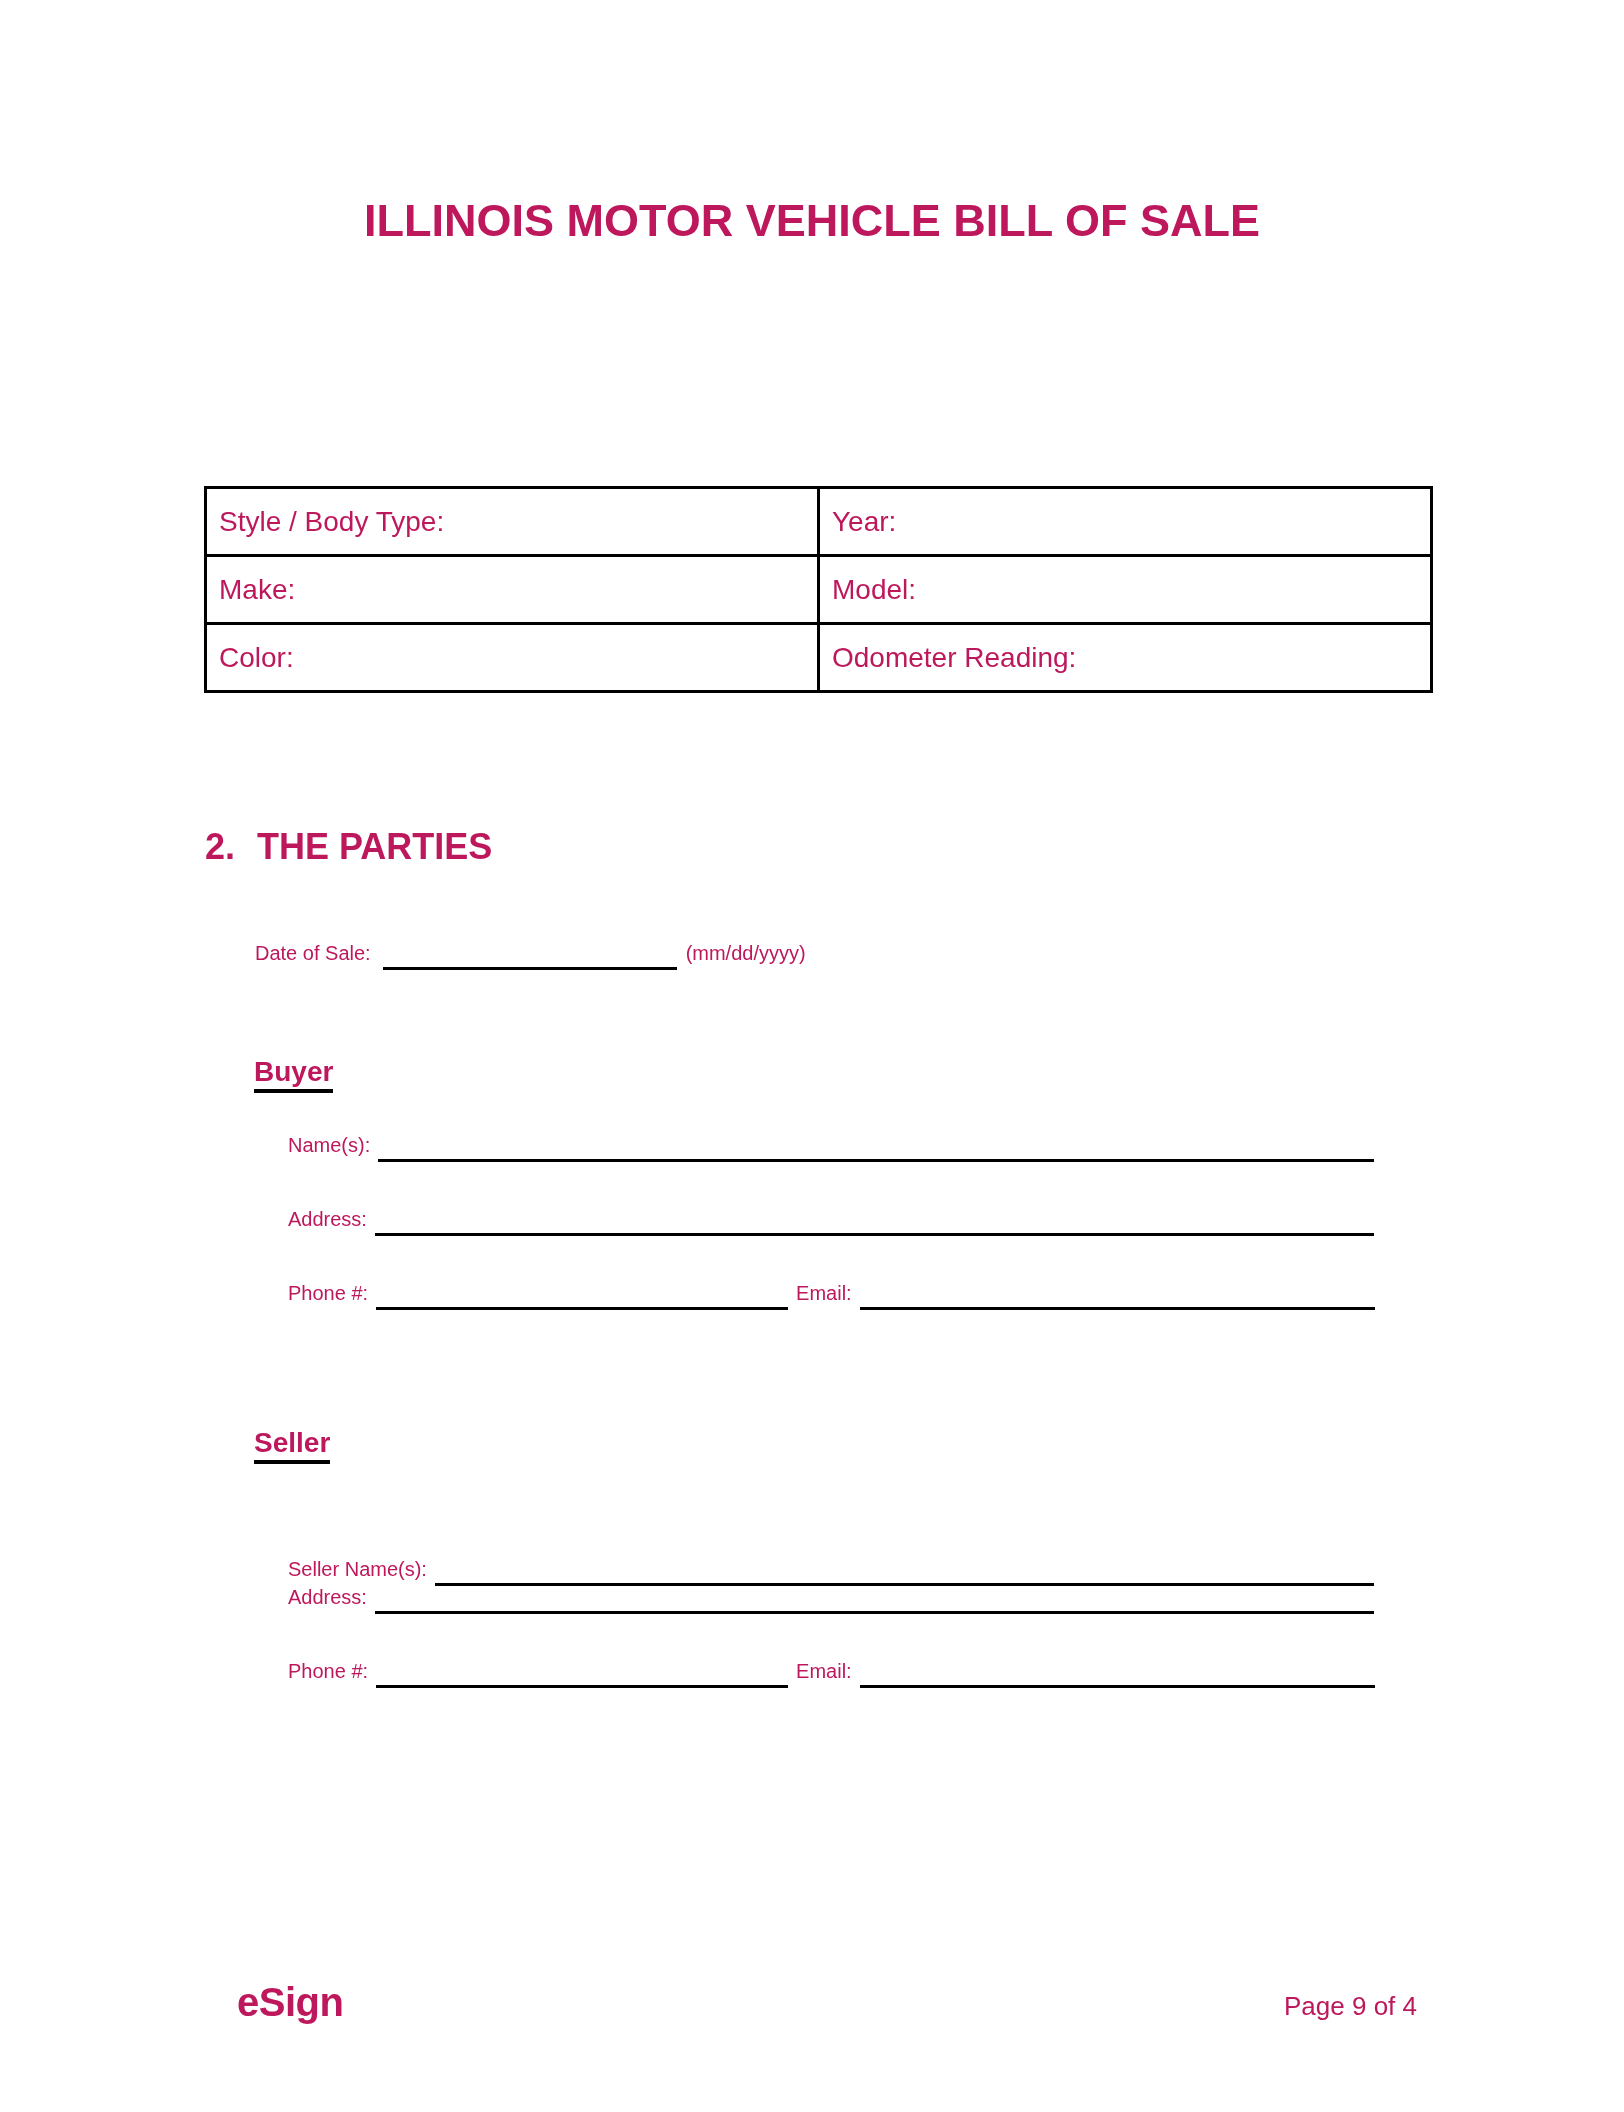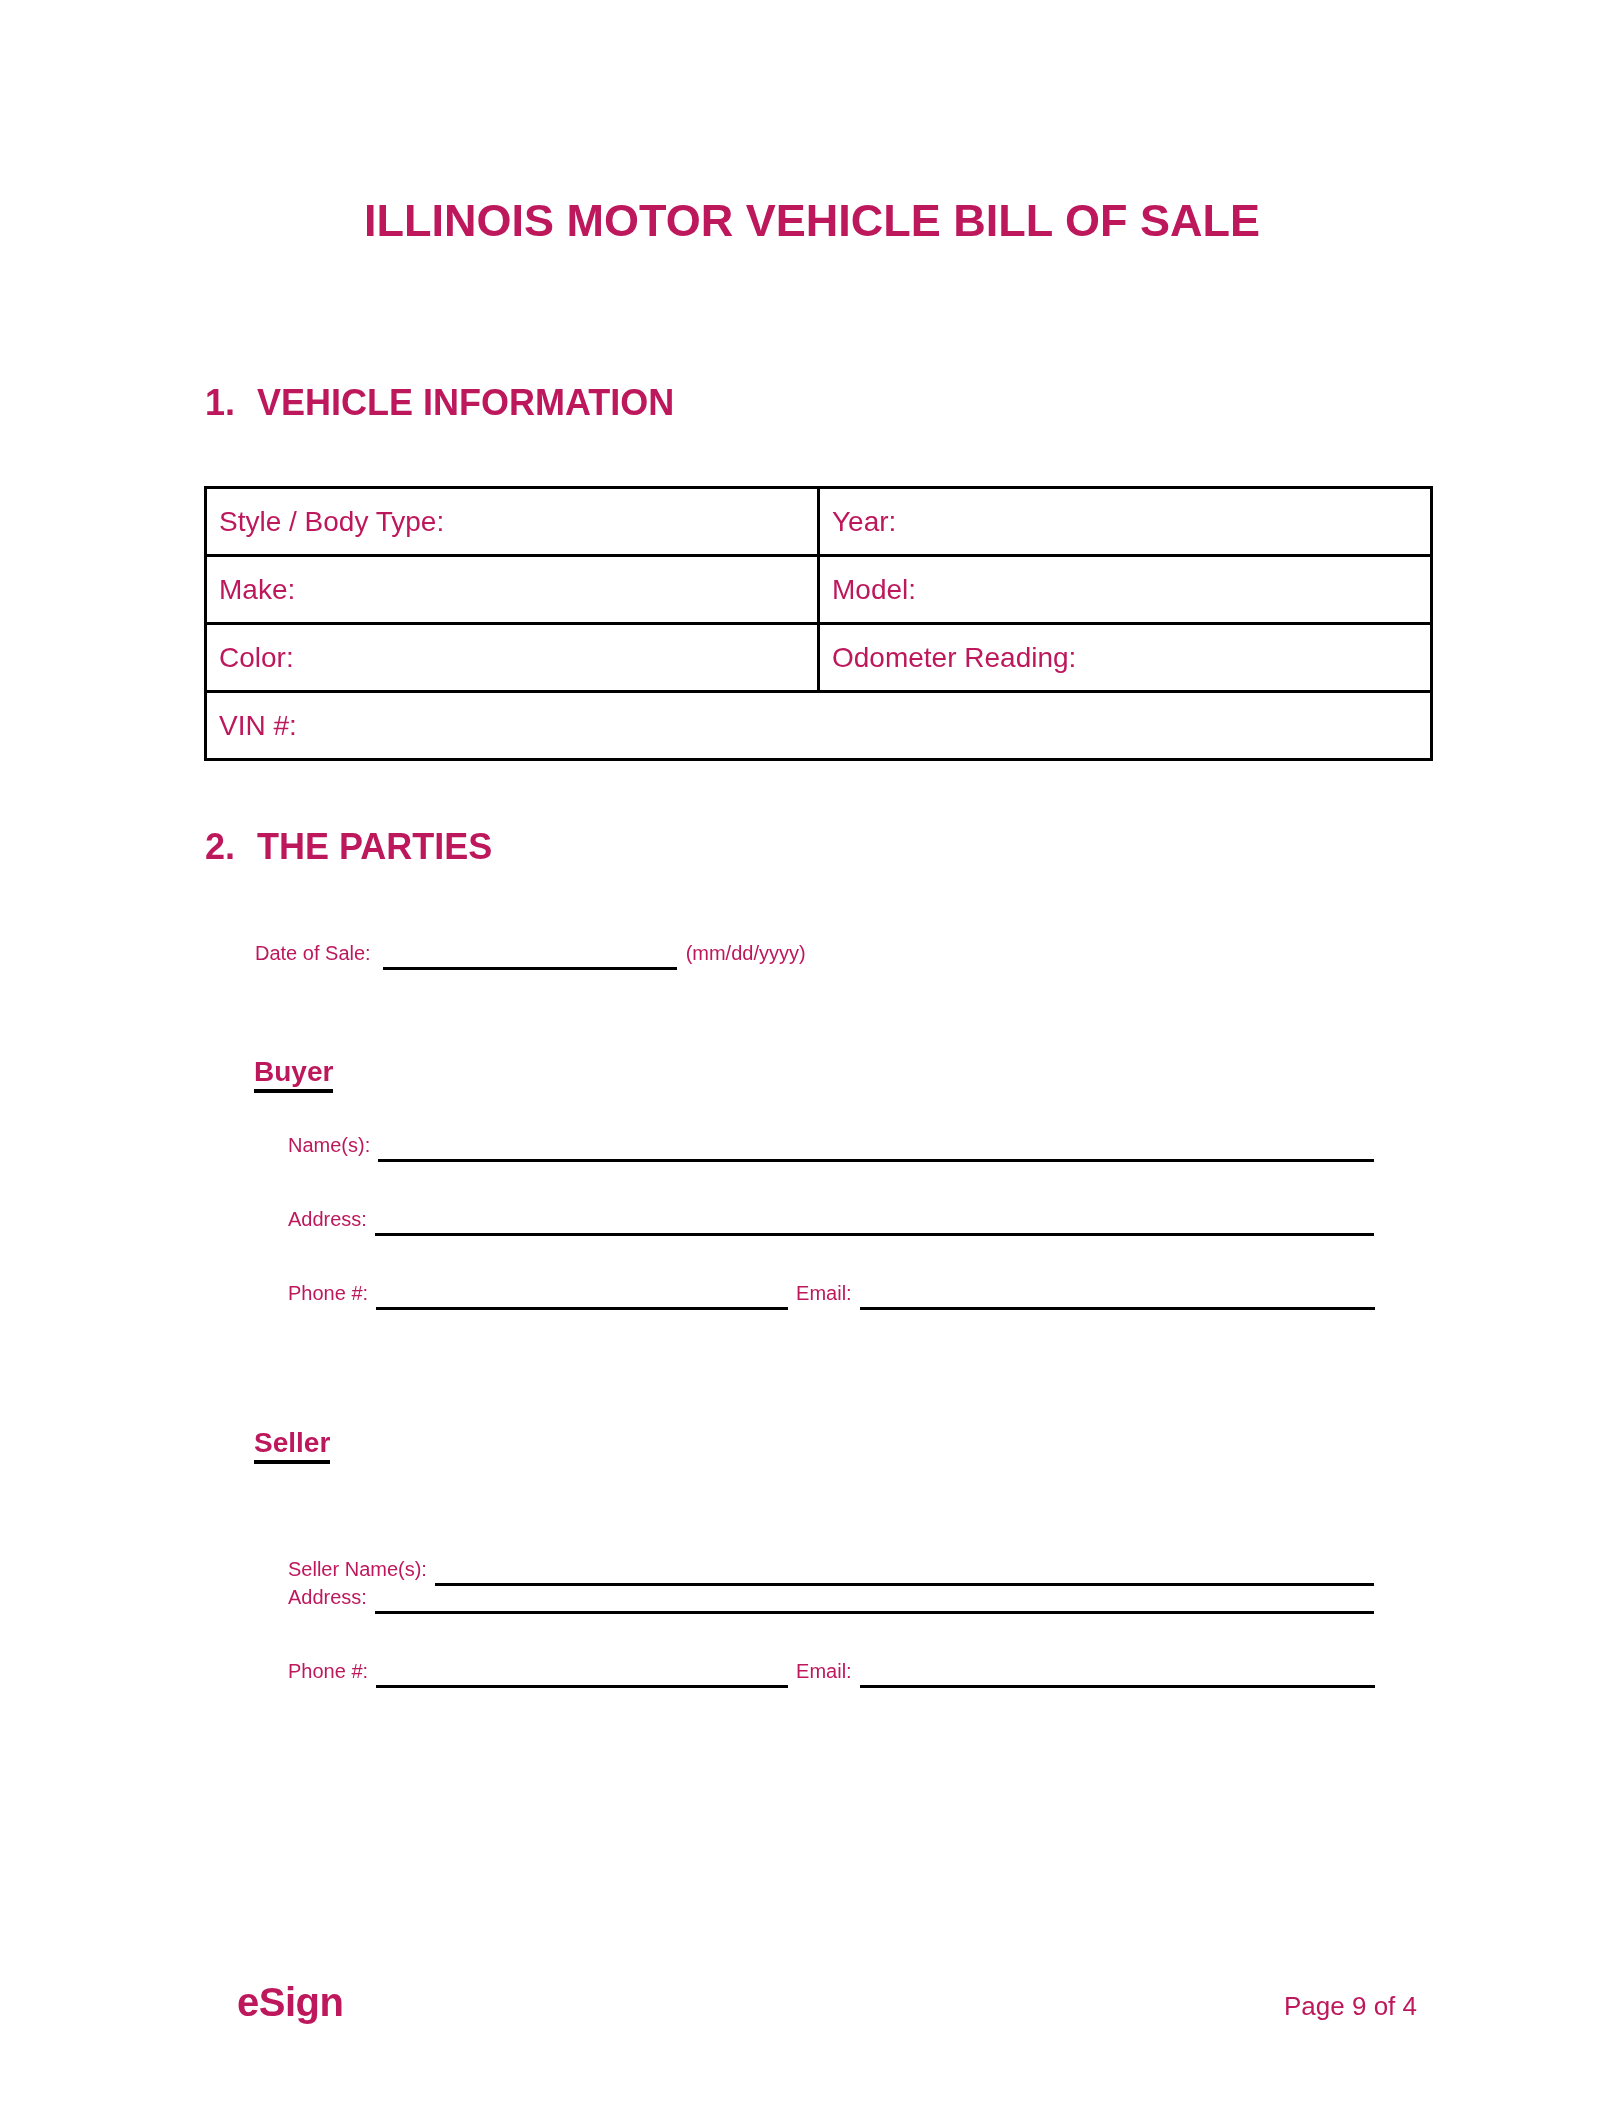--- a/index.html
+++ b/index.html
@@ -129,41 +129,35 @@
     line-height: 1;
   }
 </style>
 </head>
 <body>
 
 <div class="page">
 
   <div class="doc-title">ILLINOIS MOTOR VEHICLE BILL OF SALE</div>
 
-  <div class="section-heading sec-1">
-    <span class="sec-num">1.</span><span>VEHICLE INFORMATION</span>
-  </div>
 
   <table class="vehicle-table">
     <tbody>
       <tr>
         <td>Style / Body Type:</td>
         <td>Year:</td>
       </tr>
       <tr>
         <td>Make:</td>
         <td>Model:</td>
       </tr>
       <tr>
         <td>Color:</td>
         <td>Odometer Reading:</td>
       </tr>
-      <tr>
-        <td colspan="2">VIN #:</td>
-      </tr>
     </tbody>
   </table>
 
   <div class="section-heading sec-2">
     <span class="sec-num">2.</span><span>THE PARTIES</span>
   </div>
 
   <div class="field-row date-row">
     <span class="lbl">Date of Sale:</span>
     <span class="blank"></span>

